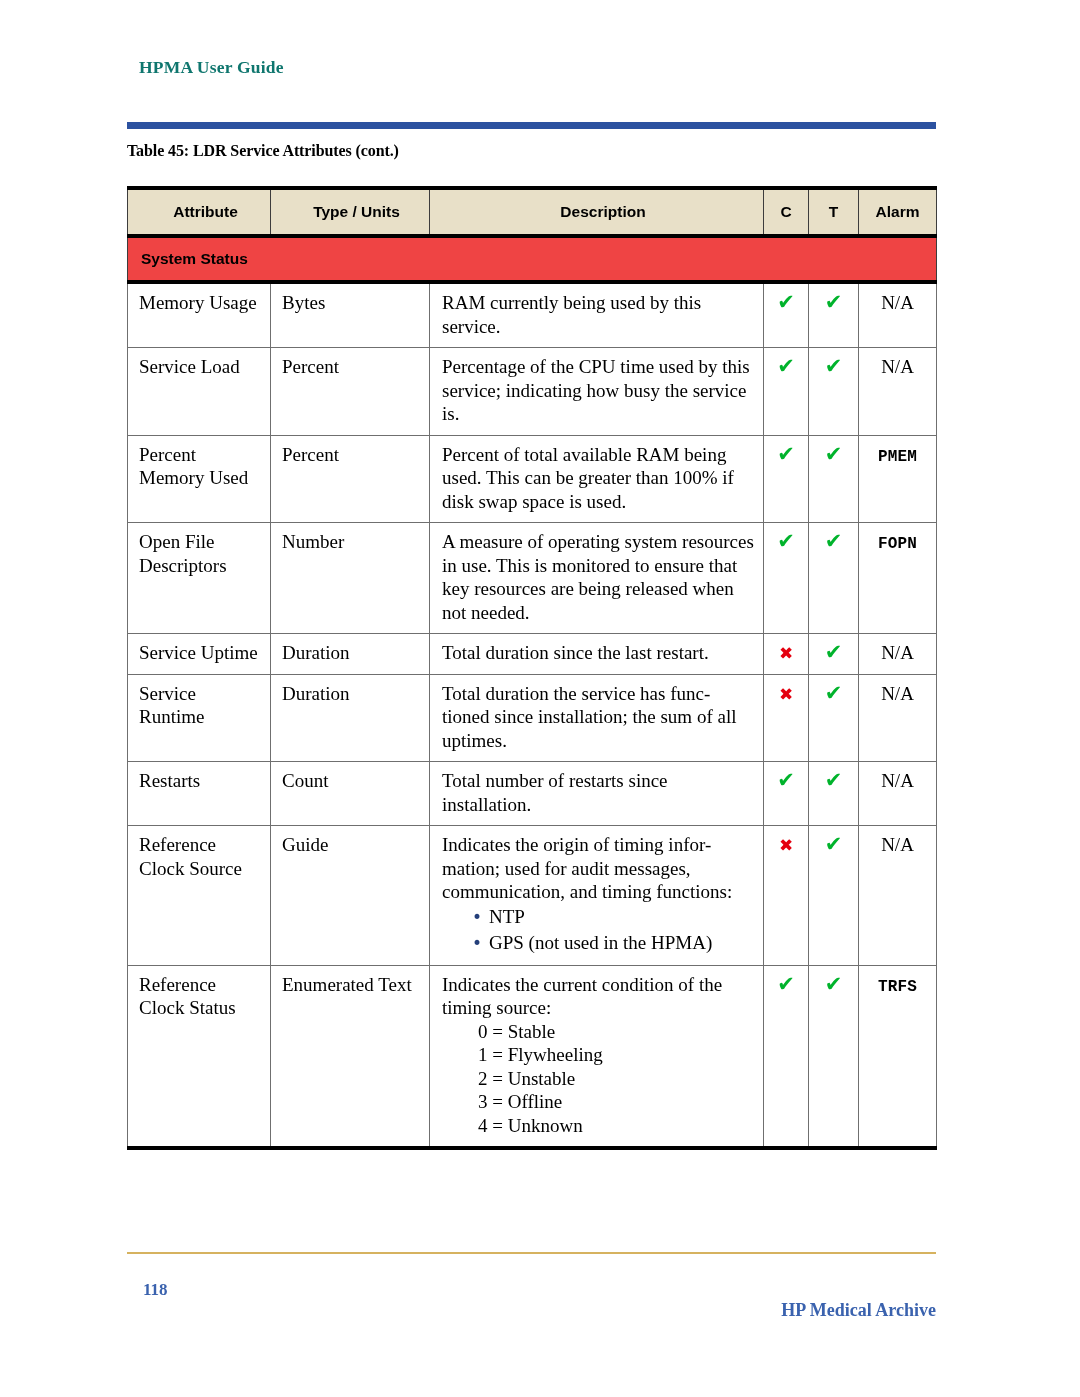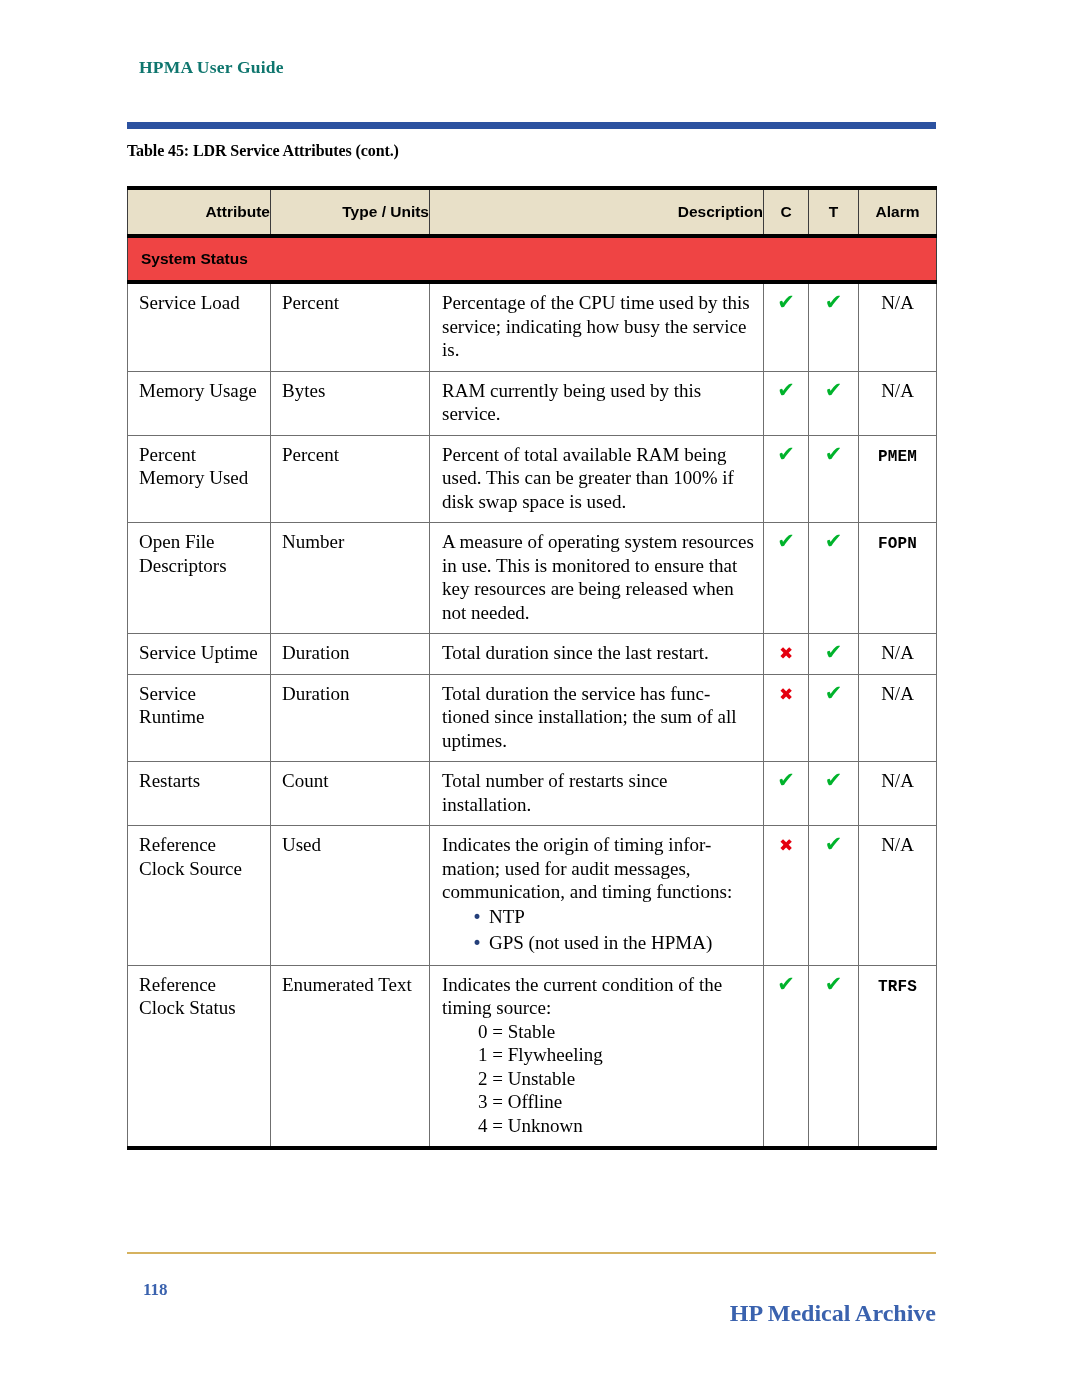--- a/index.html
+++ b/index.html
@@ -84,21 +84,21 @@
   
   tr.hdr th {
     background: #e8e0c8;
     border-top: 4px solid #000000;
     border-bottom: 4px solid #000000;
     border-left: 1px solid #3d3d3d;
     border-right: 1px solid #3d3d3d;
     font-family: "Liberation Sans", sans-serif;
     font-size: 15.5px;
     font-weight: 700;
-    text-align: right;
+    text-align: center;
     height: 44px;
     line-height: 44px;
     padding: 0 0 0 13px;
     white-space: nowrap;
     vertical-align: middle;
   }
   tr.hdr th.ctr {
     text-align: center;
     padding: 0;
   }
@@ -212,21 +212,21 @@
     font-size: 17px;
     font-weight: 700;
     color: #3a62ae;
     margin-left: 15px;
   }
   .foot-right {
     position: absolute;
     right: 144px;
     top: 1300px;
     font-family: "Liberation Serif", serif;
-    font-size: 24px;
+    font-size: 18px;
     font-weight: 700;
     color: #3a62ae;
     white-space: nowrap;
   }
 </style>
 </head>
 <body>
 
 <div class="running-head">HPMA User Guide</div>
 <div class="head-rule"></div>
@@ -250,40 +250,40 @@
         <th class="ctr">C</th>
         <th class="ctr">T</th>
         <th class="ctr">Alarm</th>
       </tr>
     </thead>
     <tbody>
       <tr class="band">
         <td colspan="6">System Status</td>
       </tr>
     <tr class="row">
+          <td>Memory Usage</td>
+          <td>Bytes</td>
+          <td class="desc">
+            <div>RAM currently being used by this service.</div>
+          </td>
+          <td class="mark"><span class="chk">✔</span></td>
+          <td class="mark"><span class="chk">✔</span></td>
+          <td class="alarm"><span class="na">N/A</span></td>
+        </tr>
+        <tr class="row">
           <td>Service Load</td>
           <td>Percent</td>
           <td class="desc">
             <div>Percentage of the CPU time used by this service; indicating how busy the service is.</div>
           </td>
           <td class="mark"><span class="chk">✔</span></td>
           <td class="mark"><span class="chk">✔</span></td>
           <td class="alarm"><span class="na">N/A</span></td>
         </tr>
         <tr class="row">
-          <td>Memory Usage</td>
-          <td>Bytes</td>
-          <td class="desc">
-            <div>RAM currently being used by this service.</div>
-          </td>
-          <td class="mark"><span class="chk">✔</span></td>
-          <td class="mark"><span class="chk">✔</span></td>
-          <td class="alarm"><span class="na">N/A</span></td>
-        </tr>
-        <tr class="row">
           <td>Percent Memory Used</td>
           <td>Percent</td>
           <td class="desc">
             <div>Percent of total available RAM being used. This can be greater than 100% if disk swap space is used.</div>
           </td>
           <td class="mark"><span class="chk">✔</span></td>
           <td class="mark"><span class="chk">✔</span></td>
           <td class="alarm"><span class="alarm-code">PMEM</span></td>
         </tr>
         <tr class="row">
@@ -321,21 +321,21 @@
           <td>Count</td>
           <td class="desc">
             <div>Total number of restarts since installation.</div>
           </td>
           <td class="mark"><span class="chk">✔</span></td>
           <td class="mark"><span class="chk">✔</span></td>
           <td class="alarm"><span class="na">N/A</span></td>
         </tr>
         <tr class="row">
           <td>Reference Clock Source</td>
-          <td>Used</td>
+          <td>Guide</td>
           <td class="desc">
             <div>Indicates the origin of timing infor-mation; used for audit messages, communication, and timing functions:</div>
             <ul class="bl">
               <li><span class="dot">•</span>NTP</li>
               <li><span class="dot">•</span>GPS (not used in the HPMA)</li>
             </ul>
           </td>
           <td class="mark"><span class="xmk">✖</span></td>
           <td class="mark"><span class="chk">✔</span></td>
           <td class="alarm"><span class="na">N/A</span></td>

